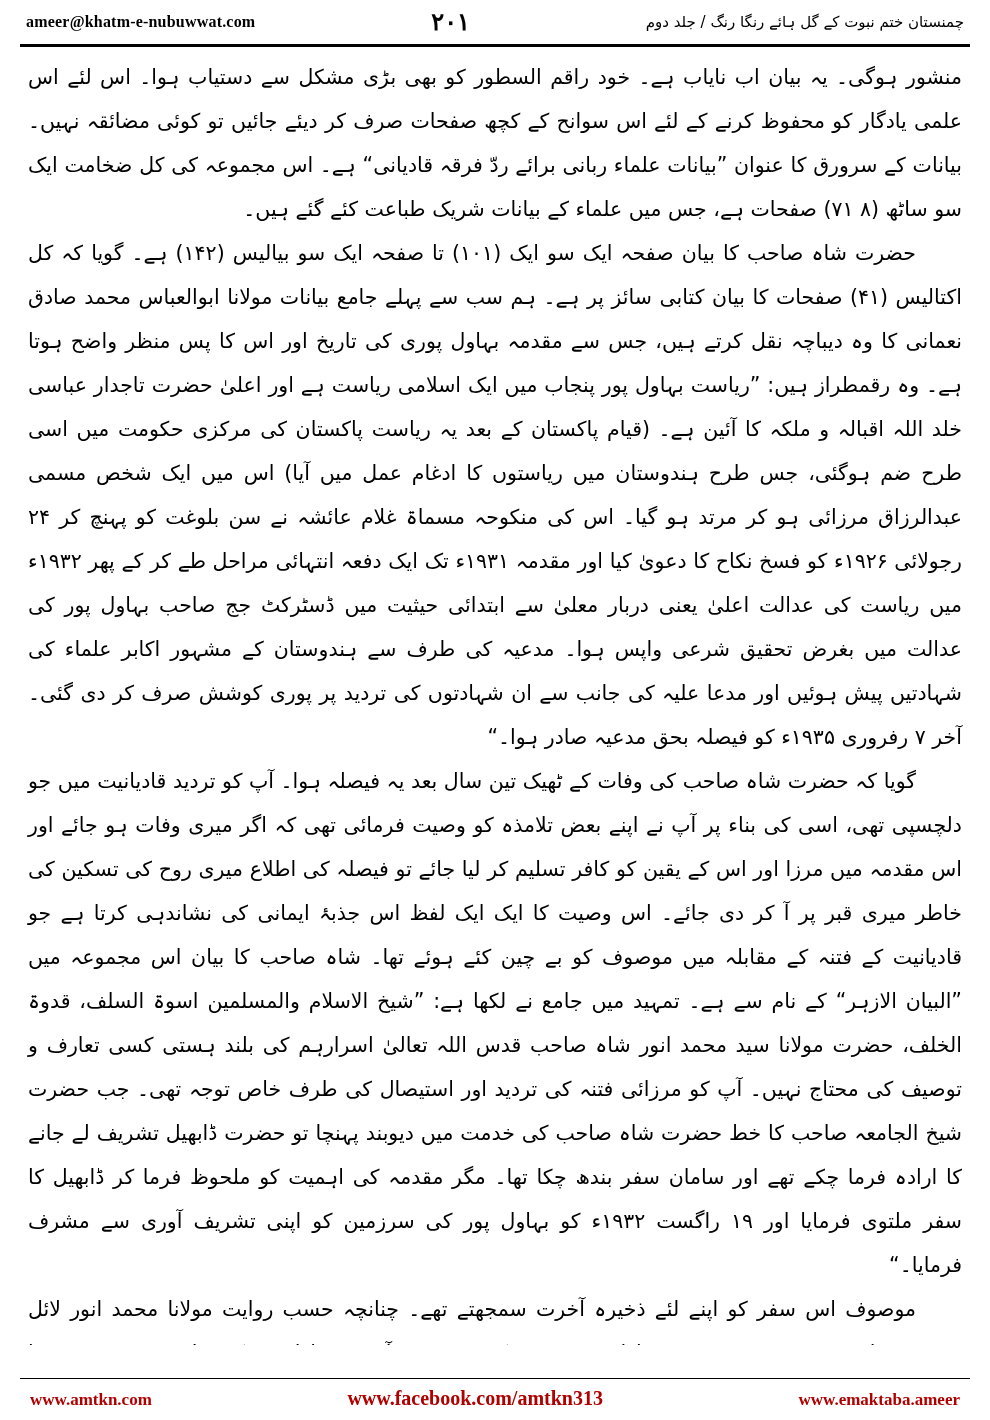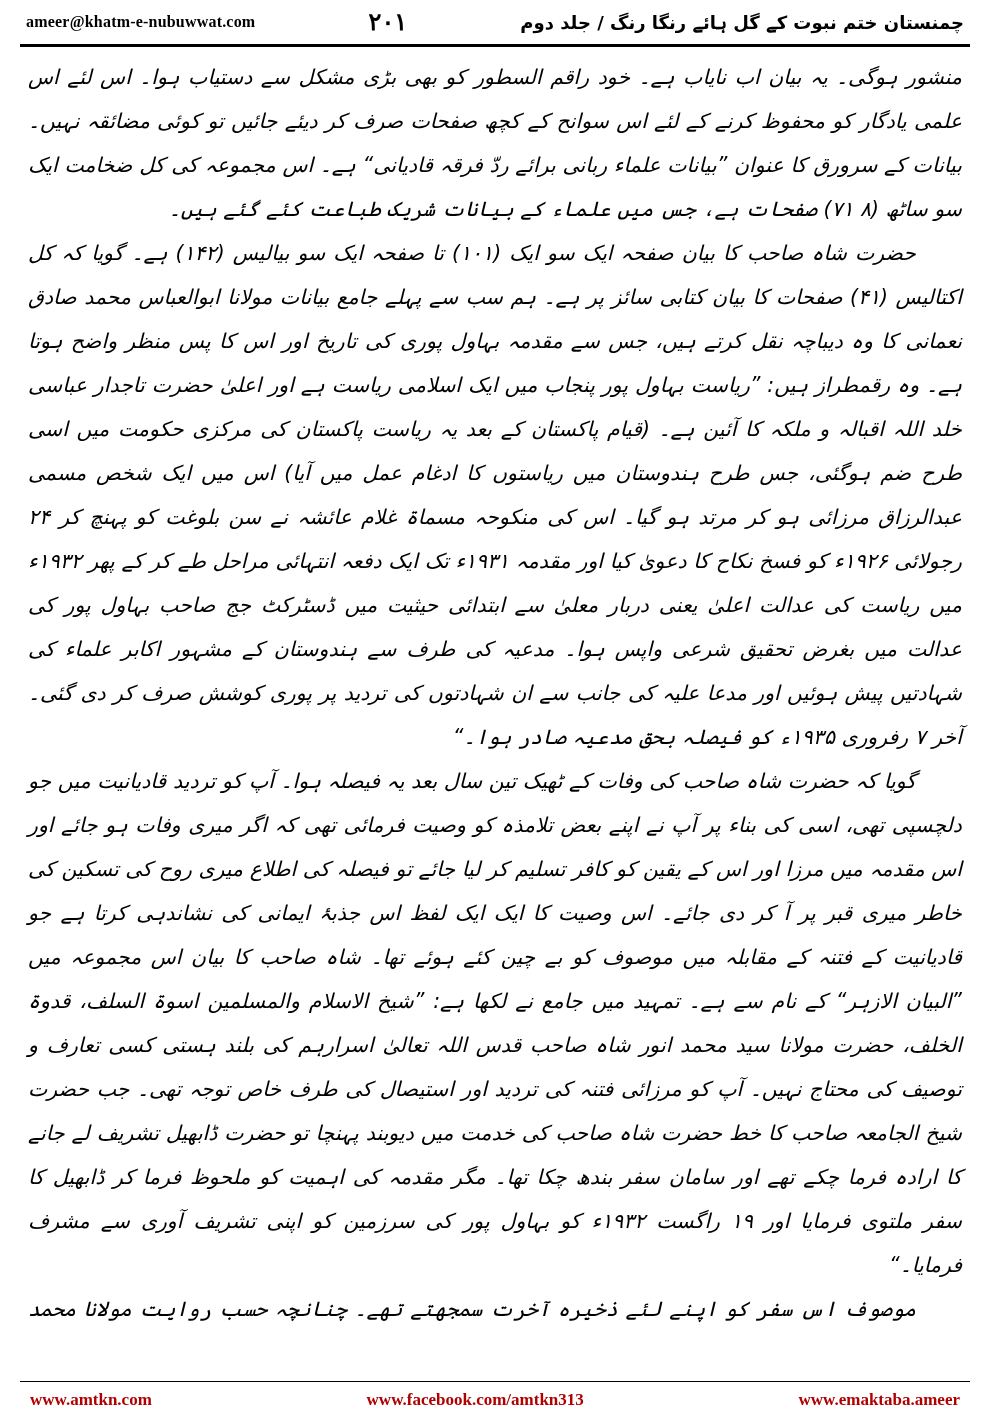--- a/index.html
+++ b/index.html
@@ -42,22 +42,22 @@
     white-space: nowrap;
   }
   .header-center {
     font-family: Liberation Serif, serif;
     font-weight: bold;
     font-size: 24px;
     direction: rtl;
   }
   .header-right {
     font-family: "DejaVu Sans", sans-serif;
-    font-size: 18px;
-    font-weight: bold;
+    font-size: 15px;
+    font-weight: normal;
     direction: rtl;
     white-space: nowrap;
   }
   .rule {
     height: 3px;
     background: #000;
     margin: 0 2px 2px 2px;
   }
   .rule.thin {
     height: 1px;
@@ -72,21 +72,20 @@
     font-family: "DejaVu Sans", sans-serif;
     font-size: 20.5px;
     line-height: 44px;
     padding: 6px 10px 0 10px;
     height: 1290px;
     overflow: hidden;
   }
   .content p {
     margin: 0 0 0 0;
     text-indent: 0;
-    font-style: italic;
   }
   .content p.indent {
     text-indent: 46px;
   }
 
   
   .footer-wrap {
     position: absolute;
     left: 18px;
     right: 18px;
@@ -100,21 +99,21 @@
     font-family: "Liberation Serif", serif;
     font-weight: bold;
     font-size: 17px;
     color: #b00000;
   }
   .footer a, .footer span {
     color: #b00000;
     text-decoration: none;
     white-space: nowrap;
   }
-  .footer .f-center { font-size: 17px; }
+  .footer .f-center { font-size: 20px; }
 </style>
 </head>
 <body>
 
 <div class="page">
 
   <div class="header">
     <div class="header-right">چمنستان ختم نبوت کے گل ہائے رنگا رنگ / جلد دوم</div>
     <div class="header-center">۲۰۱</div>
     <div class="header-left">ameer@khatm-e-nubuwwat.com</div>

